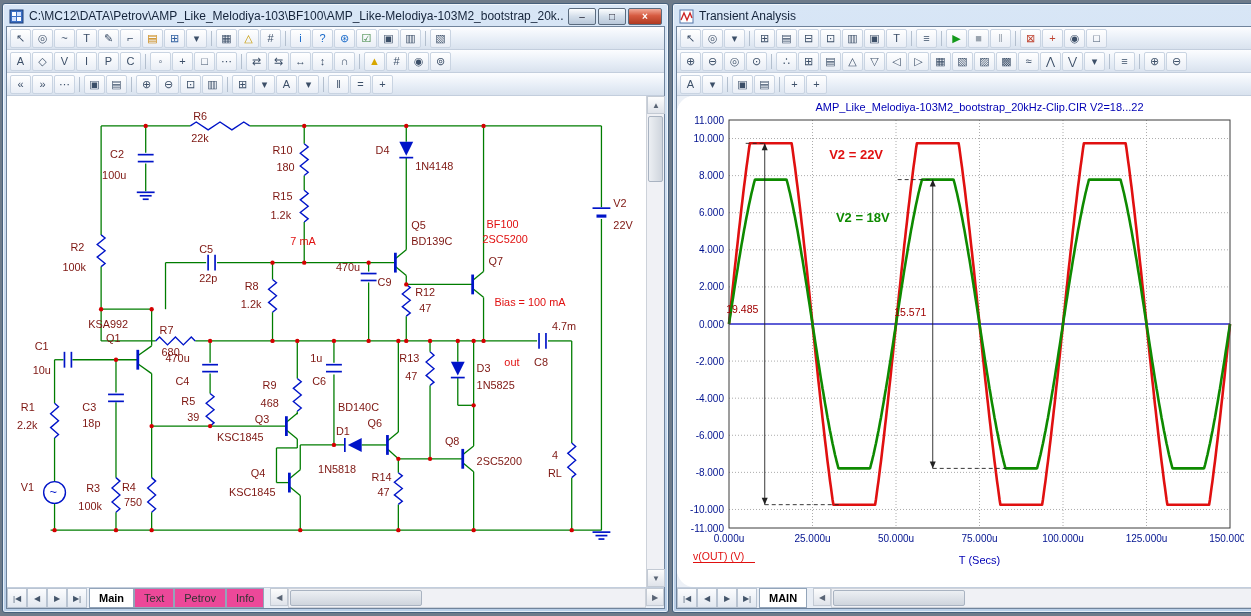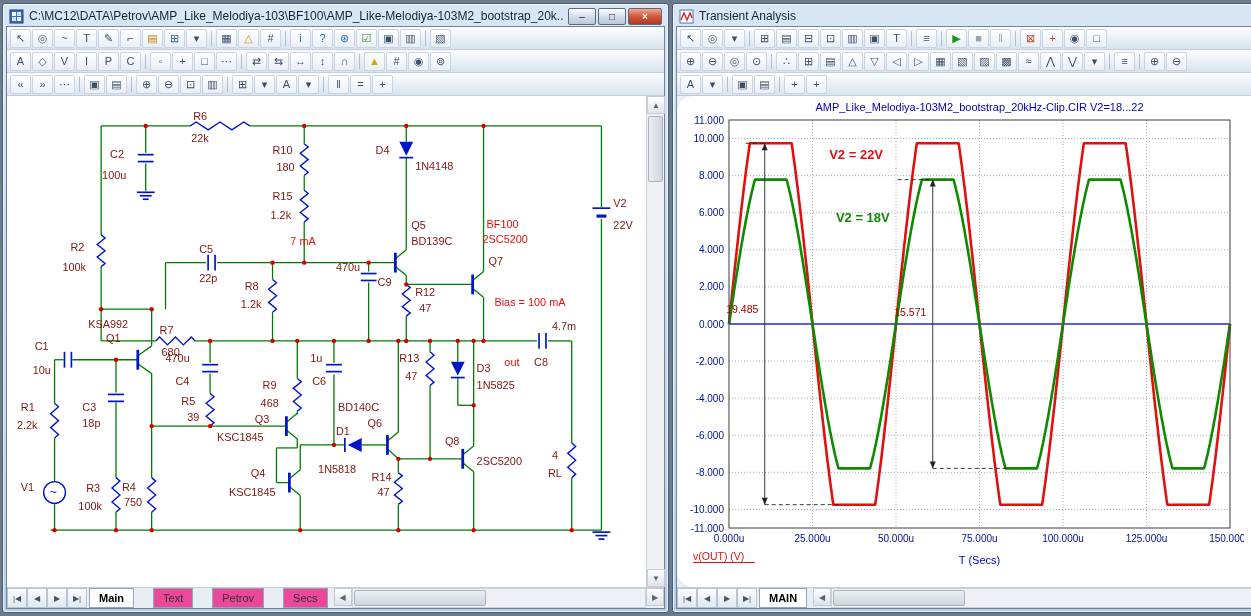--- a/index.html
+++ b/index.html
@@ -19,21 +19,21 @@
   .tsep{width:1px;height:15px;background:#b3bfce;margin:0 3px;display:inline-block;}
   .canvas-row{flex:1;display:flex;min-height:0;}
   .schematic-area{flex:1;background:#fff;position:relative;overflow:hidden;}
   .vscroll{width:17px;background:#f0f1f5;border-left:1px solid #cdd2da;display:flex;flex-direction:column;}
   .sbtn{height:16px;min-width:16px;font-size:8px;color:#5a6575;display:inline-flex;align-items:center;justify-content:center;background:linear-gradient(#fdfdfd,#dfe3ea);border:1px solid #c3cad4;}
   .vtrack{flex:1;position:relative;}
   .vthumb{position:absolute;top:2px;left:1px;right:1px;height:64px;background:linear-gradient(90deg,#eceff3,#cfd5dd);border:1px solid #a9b3c1;border-radius:2px;}
   .bottombar{height:20px;display:flex;align-items:stretch;background:#e9eef5;border-top:1px solid #c3cedd;font-size:11px;}
   .navgroup{display:flex;}
   .navbtn{width:18px;display:inline-flex;align-items:center;justify-content:center;font-size:8px;border:1px solid #b9c4d2;background:linear-gradient(#fbfcfe,#e2e8f0);color:#45566b;}
-  .tabs{display:flex;margin-left:2px;gap:19px;}
+  .tabs{display:flex;margin-left:2px;}
   .tab{padding:0 9px;display:inline-flex;align-items:center;border:1px solid #93a5ba;background:#ec4899;color:#333;}
   .tab.active{background:#ffffff;font-weight:bold;color:#000;}
   .hscroll{flex:1;margin-left:6px;display:flex;align-items:stretch;}
   .htrack{flex:1;position:relative;background:#f0f1f5;border:1px solid #cdd2da;}
   .hthumb{position:absolute;left:1px;top:1px;bottom:1px;width:130px;background:linear-gradient(#eceff3,#cfd5dd);border:1px solid #a9b3c1;border-radius:2px;}
   .plot-area{flex:1;background:#fff;position:relative;overflow:hidden;border-radius:17px;}
   
   .w{stroke:#007c00;stroke-width:1.3;}
   .cmp{stroke:#0014c8;stroke-width:1.4;fill:none;}
   .pl{stroke:#0014c8;stroke-width:1.7;}
@@ -413,21 +413,21 @@
         <span id="lnav" class="navgroup">
             <span class="navbtn">|◀</span>
             <span class="navbtn">◀</span>
             <span class="navbtn">▶</span>
             <span class="navbtn">▶|</span>
           </span>
         <span id="ltabs" class="tabs">
             <span class="tab active">Main</span>
             <span class="tab">Text</span>
             <span class="tab">Petrov</span>
-            <span class="tab">Secs</span>
+            <span class="tab">Info</span>
           </span>
         <span class="hscroll">
           <span class="sbtn" id="hl1">◀</span>
           <span class="htrack">
               <span class="hthumb"></span>
             </span>
           <span class="sbtn" id="hr1">▶</span>
         </span>
       </div>
     </div>

